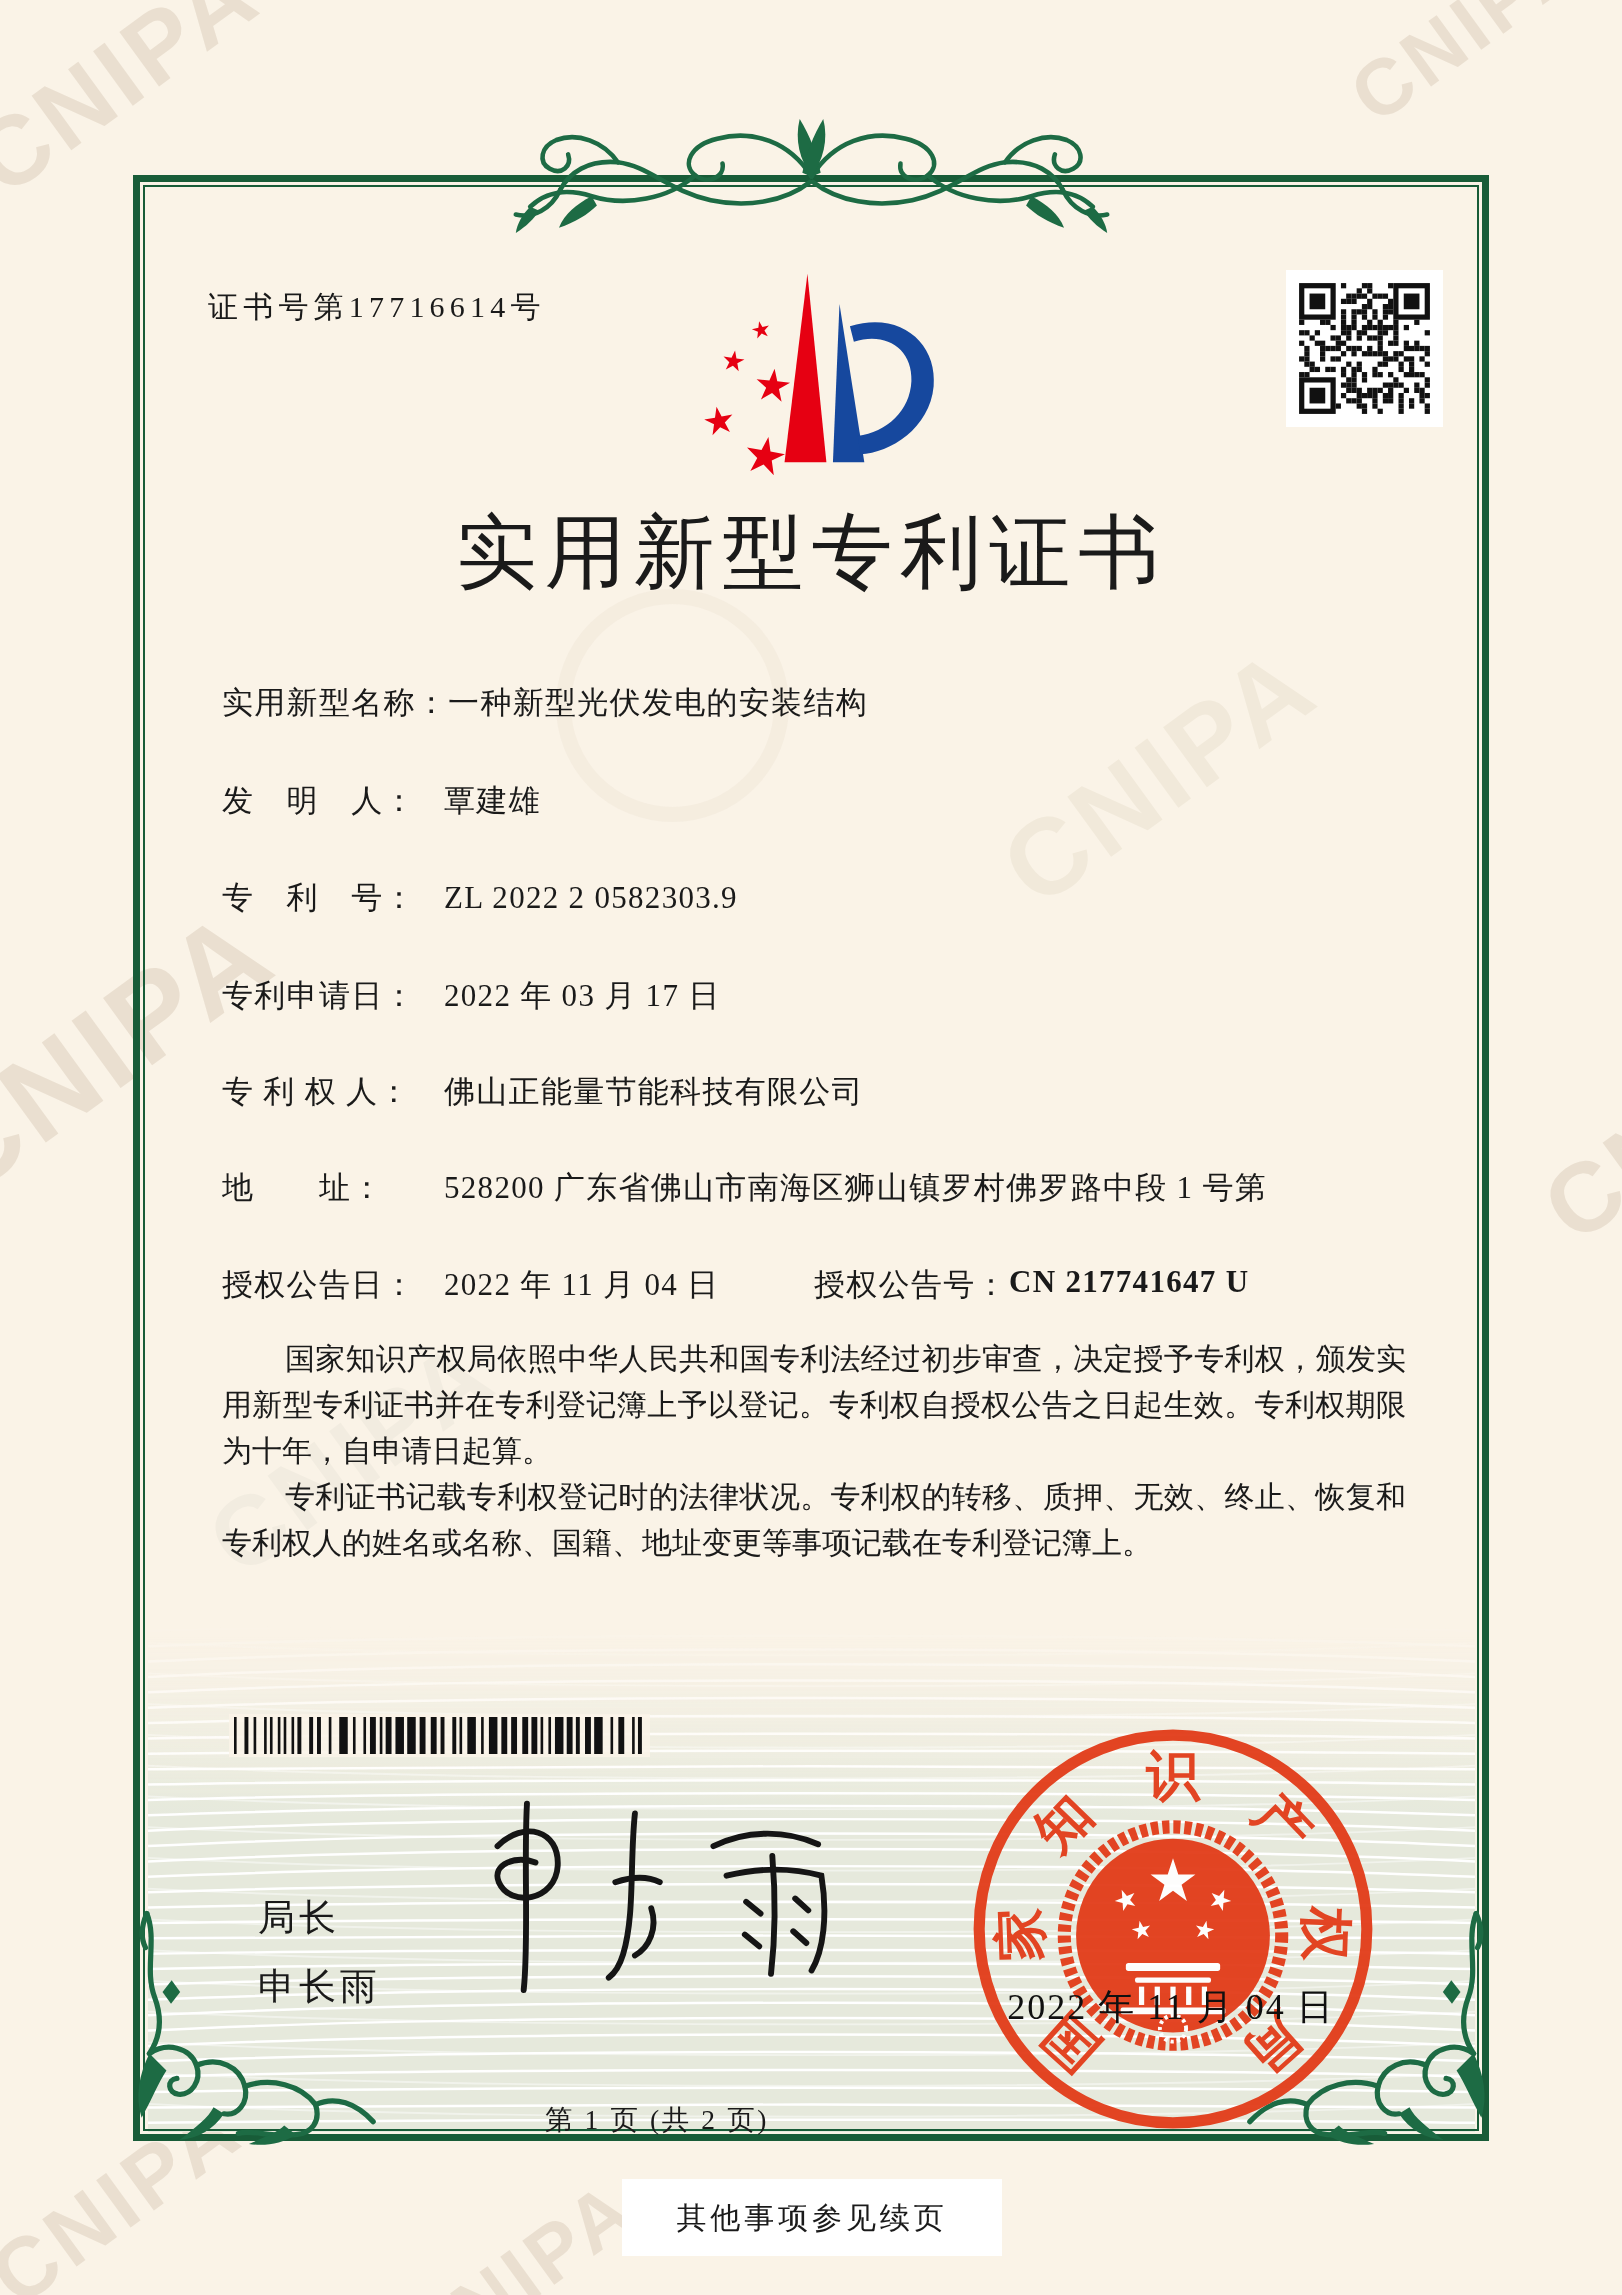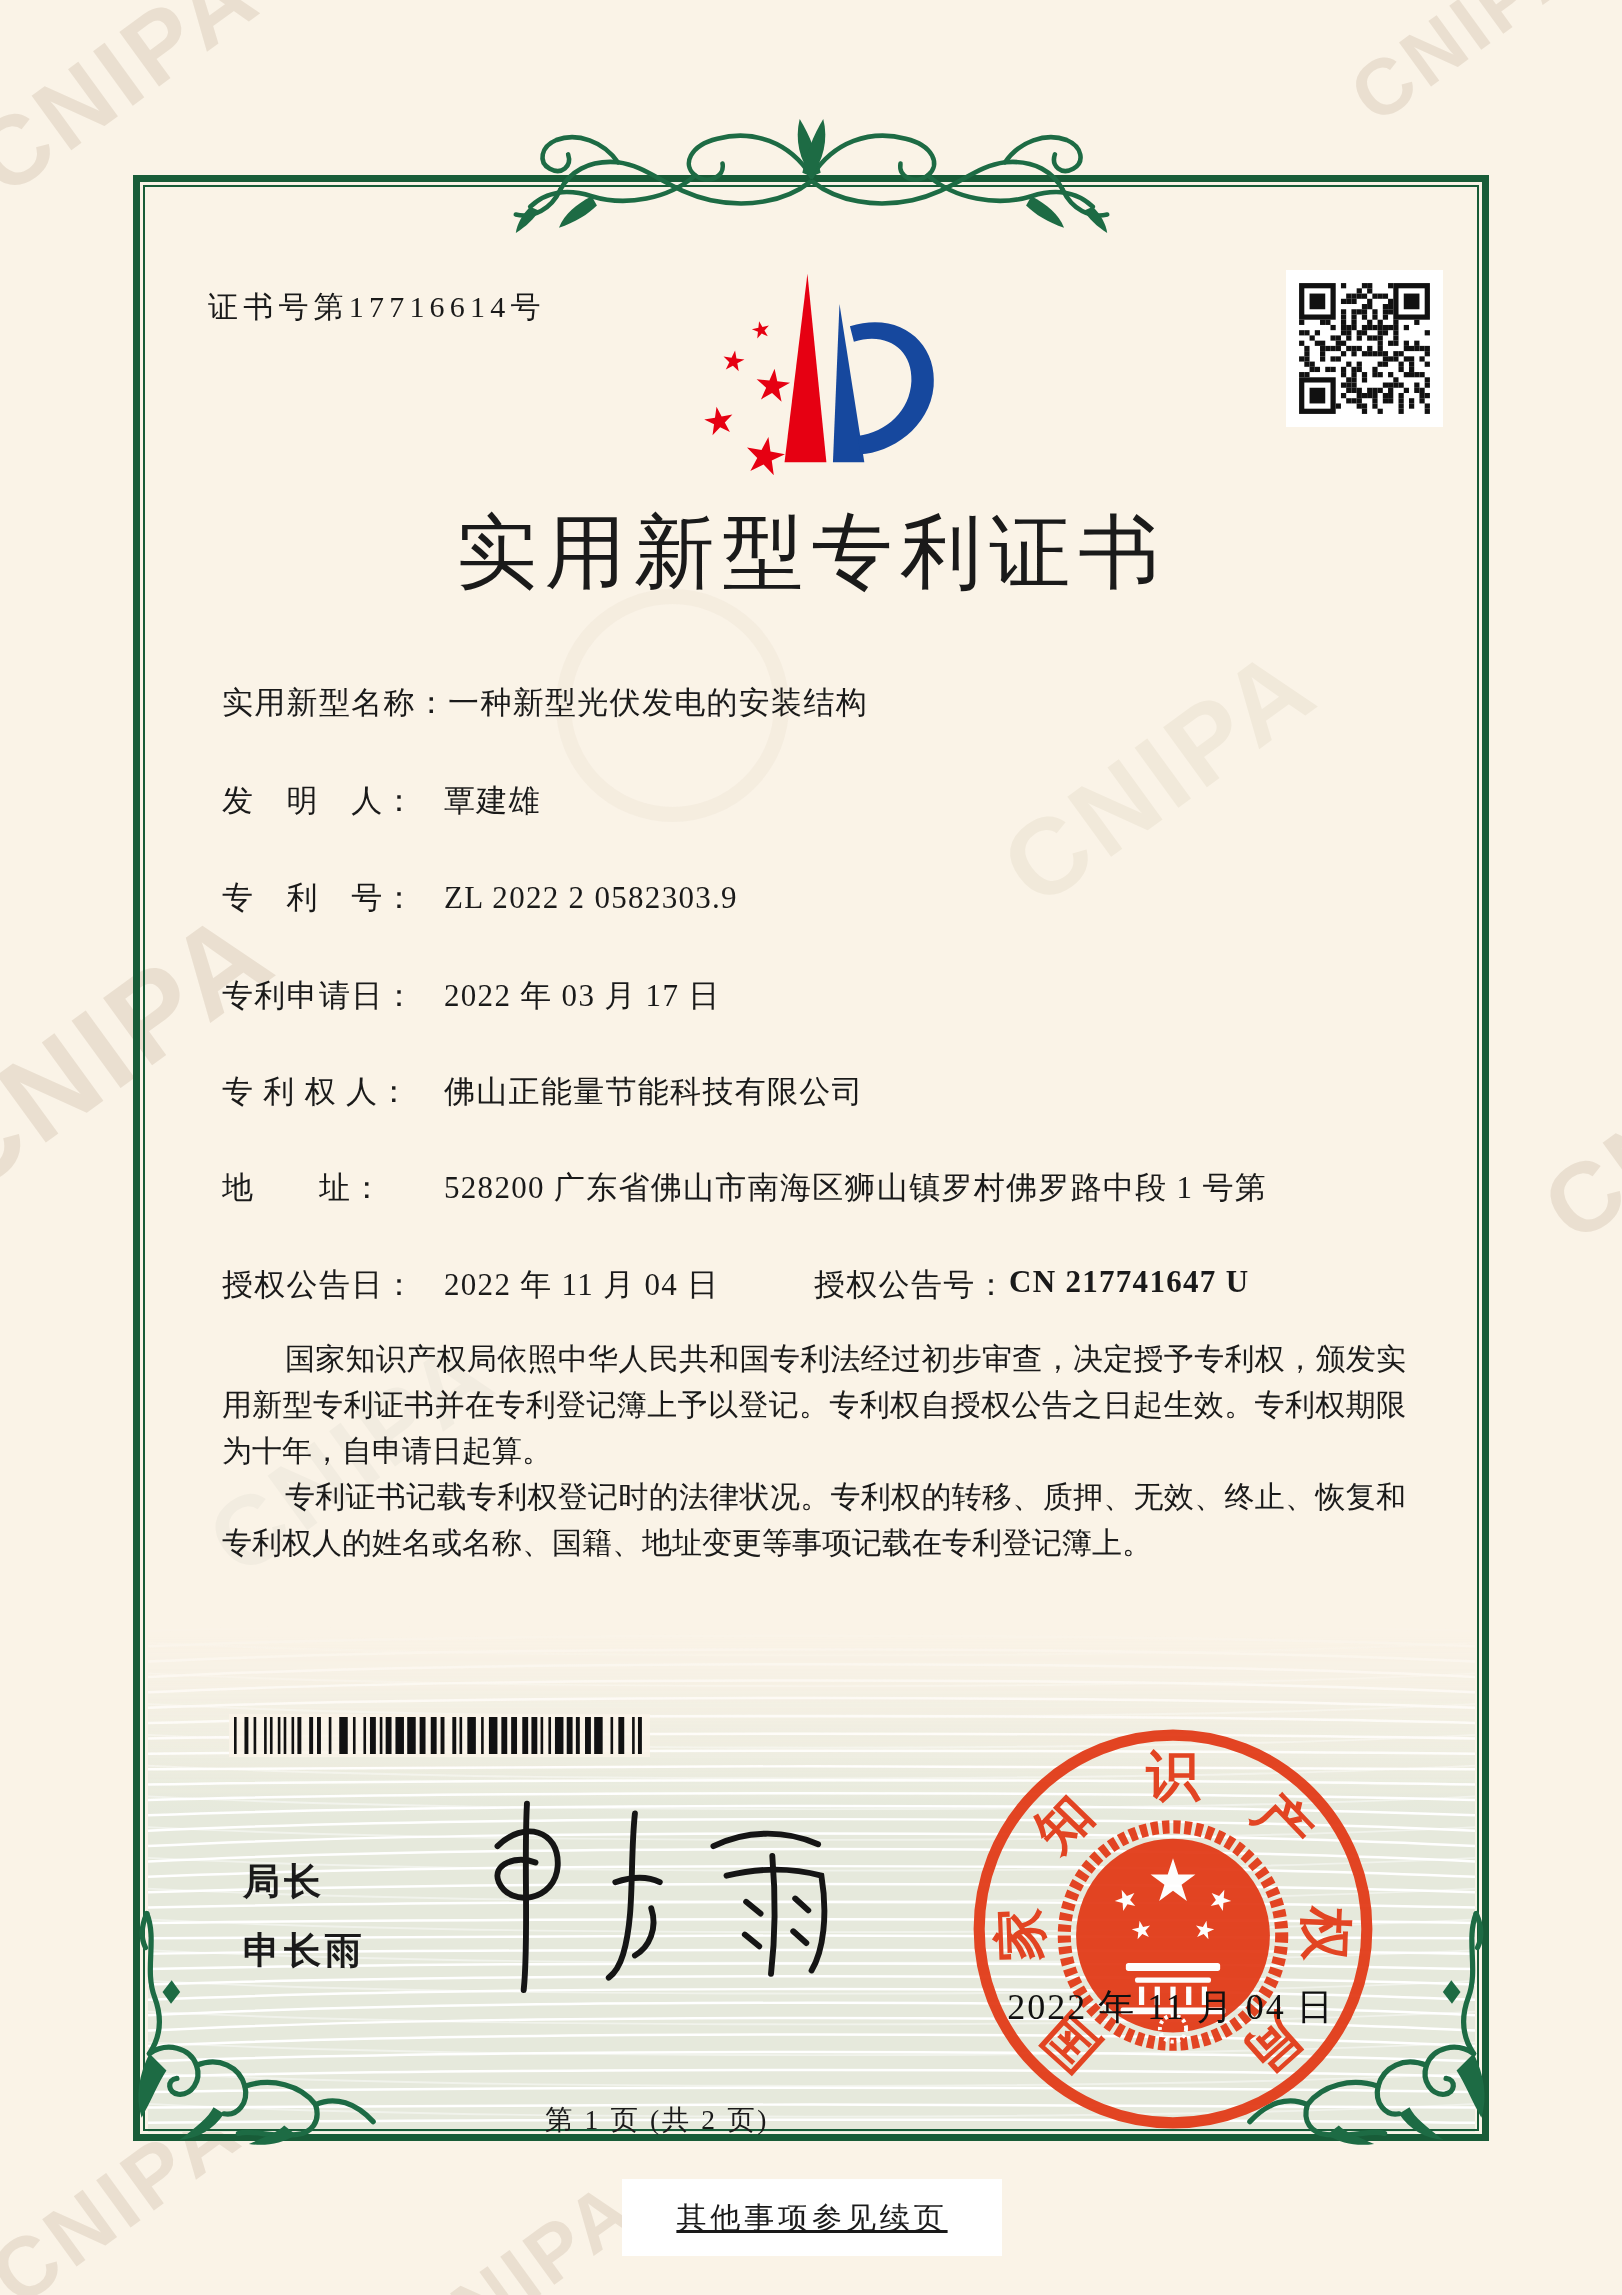--- a/index.html
+++ b/index.html
@@ -45,31 +45,31 @@
   .lab2{position:absolute;left:592px;}
   .val2{position:absolute;left:787px;font-weight:bold;}
   
   .body-text{position:absolute;left:222px;top:1336px;width:1184px;font-size:30px;line-height:46px;
       text-align:justify;z-index:4;}
   .body-text p{margin:0;text-indent:63px;}
   
   .barcode{position:absolute;left:229px;top:1714px;width:421px;height:43px;background:rgba(250,243,231,.85);
       padding:2.6px 4.6px;box-sizing:border-box;z-index:4;}
   .barcode svg{display:block;width:100%;height:100%;}
-  .officer{position:absolute;left:243px;font-size:37px;font-weight:700;z-index:4;
-      font-family:"Liberation Sans","DejaVu Sans",sans-serif;letter-spacing:3.9px;}
+  .officer{position:absolute;left:258px;font-size:37px;font-weight:400;z-index:4;
+      font-family:"Liberation Sans","DejaVu Sans",sans-serif;letter-spacing:3.9px;margin-top:36px;}
   .officer.t{top:1857px}.officer.n{top:1926px}
   .sig{position:absolute;left:419px;top:1784px;width:458px;height:216px;z-index:4;}
   .seal{position:absolute;left:970px;top:1726px;width:406px;height:406px;z-index:5;opacity:.94;}
   .seal-date{position:absolute;left:955px;top:1983px;width:432px;text-align:center;font-size:36px;
       letter-spacing:2px;color:#101010;z-index:6;}
   .pageno{position:absolute;left:0;width:1314px;top:2102px;text-align:center;font-size:27.5px;
       letter-spacing:2.6px;z-index:4;}
   .strip{position:absolute;left:622px;top:2179px;width:380px;height:77px;background:#fff;z-index:4;
-      text-align:center;line-height:77px;font-size:30px;letter-spacing:3.9px;text-decoration:underline;}
+      text-align:center;line-height:77px;font-size:30px;letter-spacing:3.9px;}
 </style>
 </head>
 <body>
 
 <div class="page">
 
   <div class="wm wm1">CNIPA</div>
   <div class="wm wm2">CNIPA</div>
   <div class="wm wm3">CNIPA</div>
   <div class="wm wm4">CNIPA</div>

